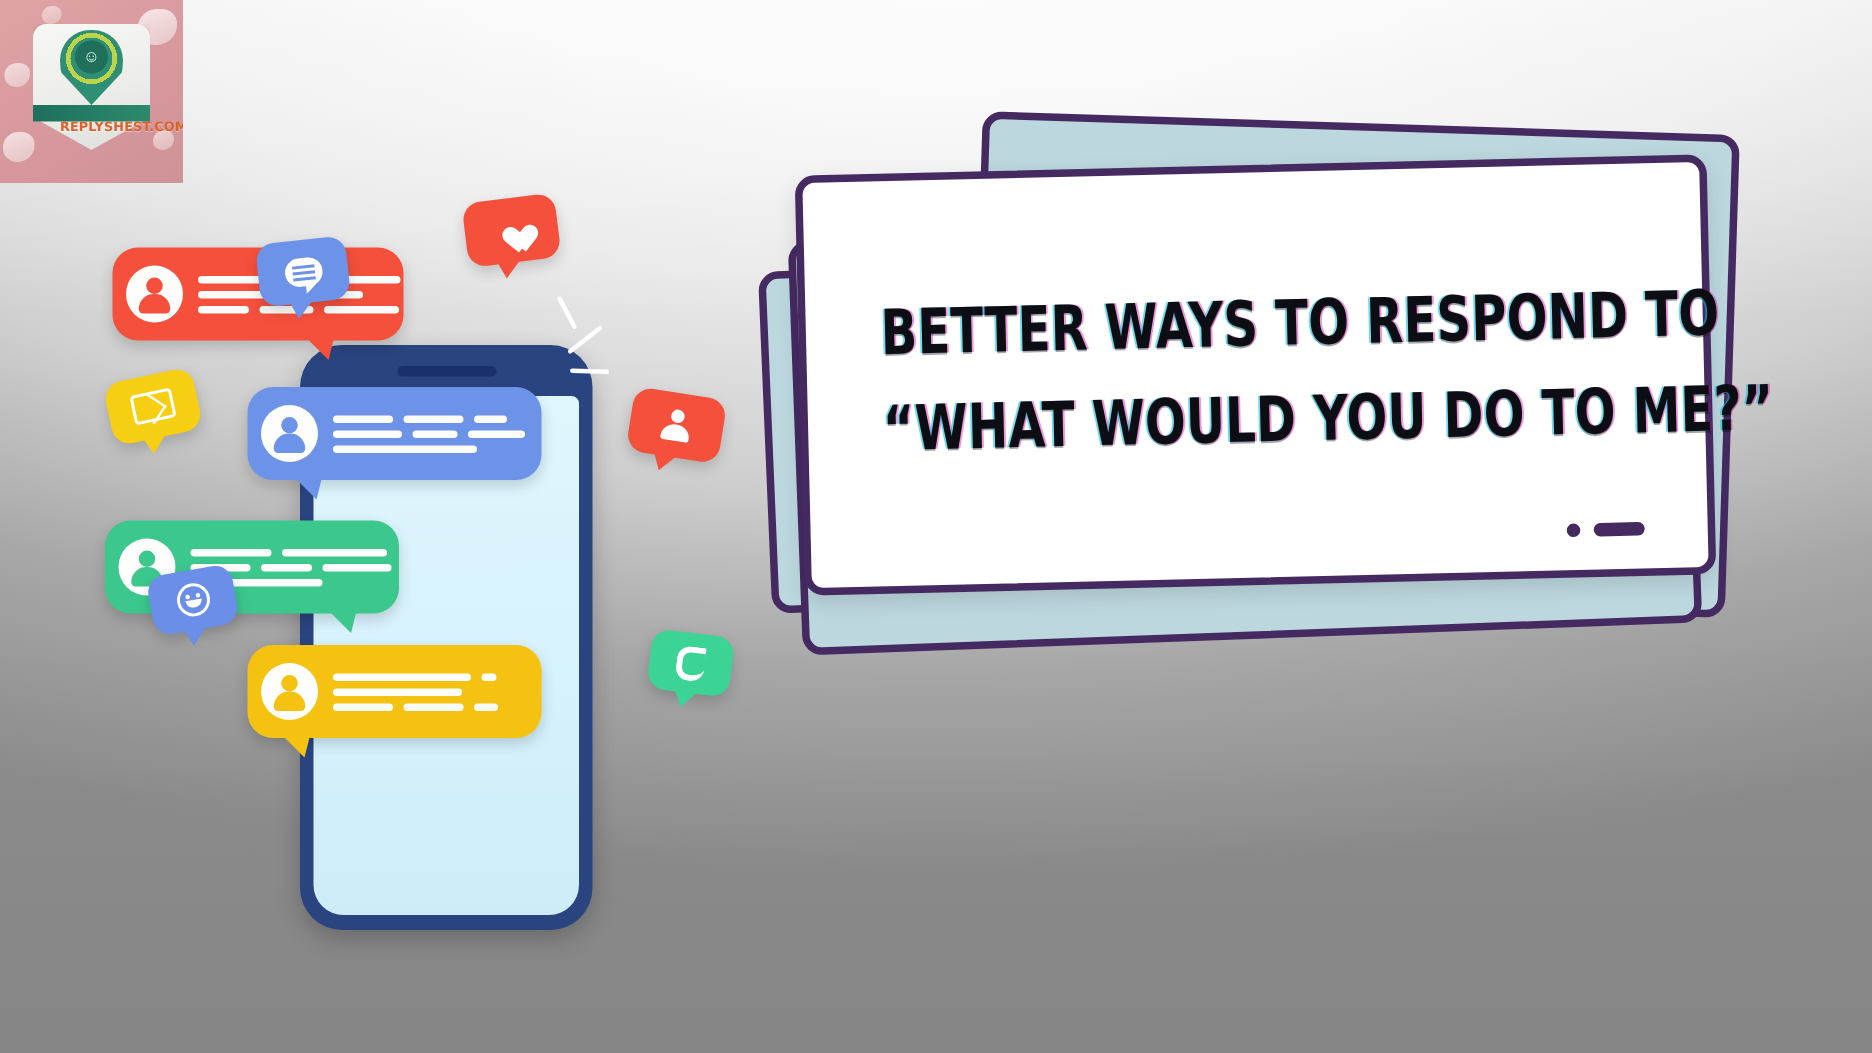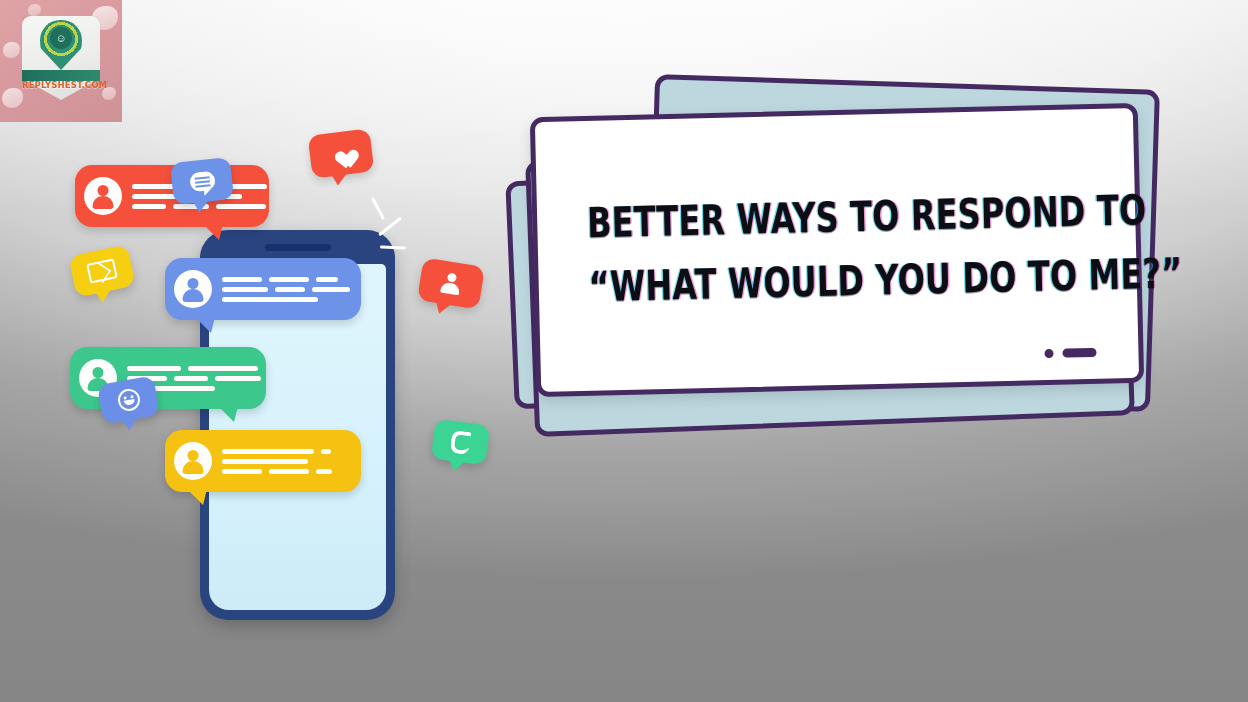--- a/index.html
+++ b/index.html
@@ -56,21 +56,21 @@
     border-radius:50% 50% 50% 50% / 42% 42% 62% 62%;
     clip-path:polygon(50% 100%, 0 55%, 0 0, 100% 0, 100% 55%);
   }
   #logo-pin-inner{
     position:absolute; left:50px; top:27px; width:22px;height:22px;
     border-radius:50%; background:#1f6f5a;
     display:flex;align-items:center;justify-content:center;
   }
   #logo-pin-inner span{ font-size:11px; color:#dff5ea; }
   #logo-text{
-    position:absolute; left:22px; top:80px; width:78px;
+    position:absolute; left:40px; top:80px; width:78px;
     text-align:center; font-size:8.5px; font-weight:bold;
     letter-spacing:.1px; color:#d9622a;
     text-shadow:0 1px 0 rgba(255,255,255,.45);
     font-family:"DejaVu Sans", sans-serif;
   }
 
   
   #phone-area{ position:absolute; left:60px; top:110px; width:460px; height:530px; z-index:10;}
 
   #phone{

